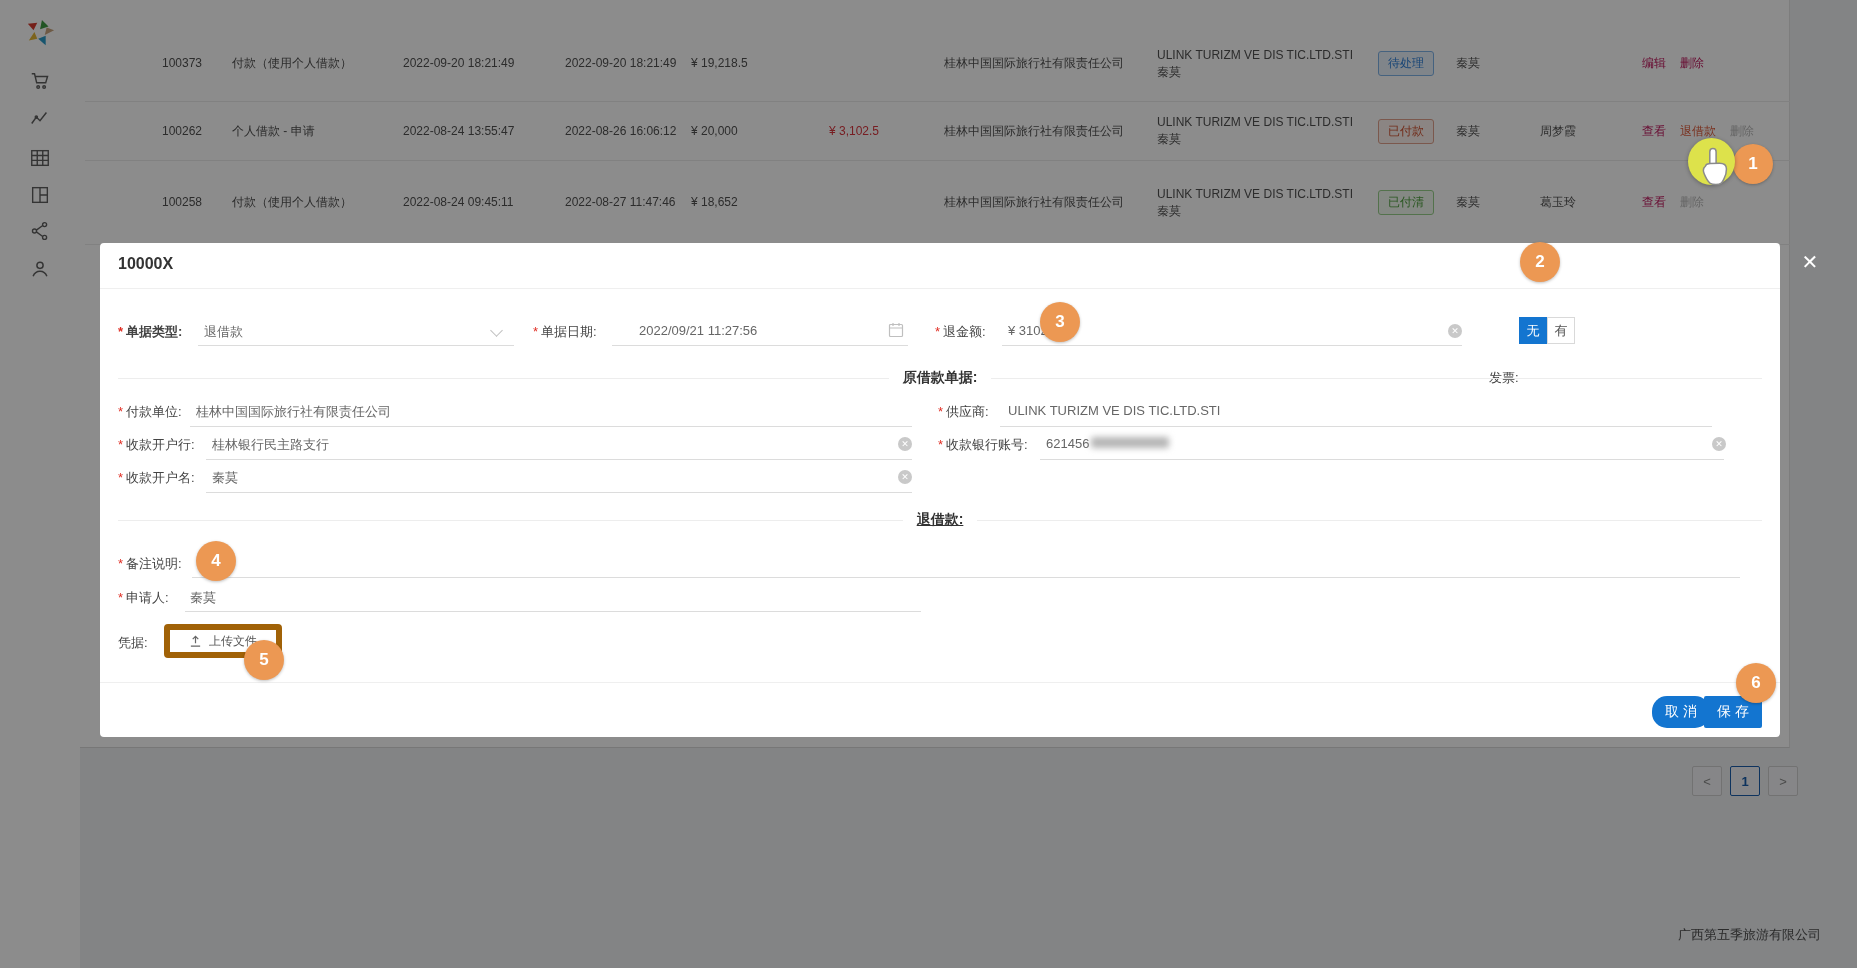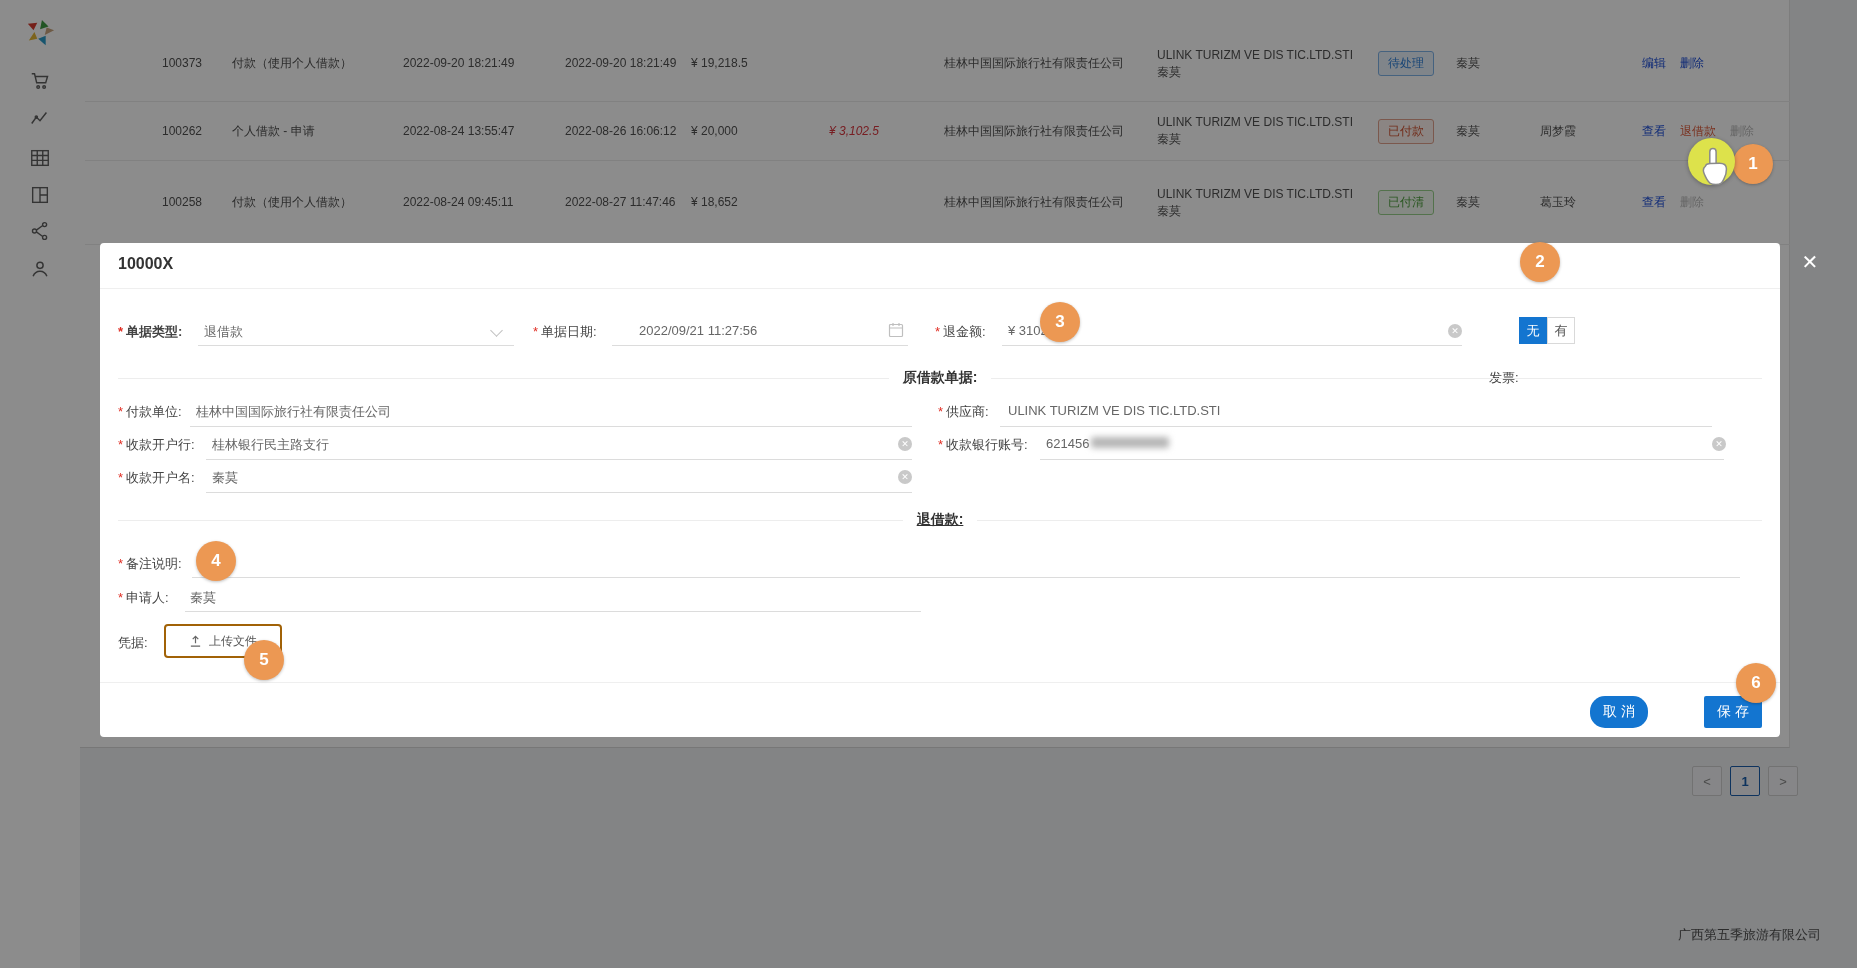--- a/index.html
+++ b/index.html
@@ -15,22 +15,22 @@
   
   .thead { position:absolute; left:85px; top:0; width:1705px; height:26px; background:#fafafa; border-bottom:1px solid #e8e8e8; }
   .trow  { position:absolute; left:85px; width:1705px; border-bottom:1px solid #ebebeb; }
   .r1 { top:26px; height:76px; } .r2 { top:102px; height:59px; } .r3 { top:161px; height:84px; }
   .cell { position:absolute; top:0; bottom:0; display:flex; align-items:center; font-size:12px; color:#515151; line-height:17px; }
   .hcell { position:absolute; top:0; bottom:0; display:flex; align-items:center; font-size:12px; color:#333; font-weight:bold; }
   .c-id{left:77px;width:60px;} .c-type{left:147px;width:120px;} .c-d1{left:318px;width:150px;}
   .c-d2{left:480px;width:150px;} .c-amt{left:606px;width:110px;} .c-bal{left:744px;width:110px;}
   .c-payer{left:859px;width:205px;} .c-payee{left:1072px;width:218px;} .c-status{left:1293px;width:80px;}
   .c-app{left:1371px;width:70px;} .c-aud{left:1455px;width:85px;} .c-act{left:1557px;width:150px;gap:14px;}
-  .red { color:#d9363e;font-style:italic; }
-  .link { color:#1d4ed8; cursor:pointer; text-decoration:none; }
+  .red { color:#d9363e; }
+  .link { color:#be185d; cursor:pointer; text-decoration:none; }
   .link.warn { color:#dd5a3a; }
   .link.disabled { color:#b9b9b9; }
   .badge { display:inline-block; padding:3px 9px; font-size:12px; border-radius:3px; border:1px solid; }
   .b-pending { color:#2f7fd6; border-color:#7fb3e8; background:#eaf3fc; }
   .b-paid    { color:#cf5232; border-color:#e0a18c; background:#fdf3ee; }
   .b-cleared { color:#4d9e3e; border-color:#97cf8a; background:#f3faf0; }
 
   
   .pagebox { position:absolute; top:766px; width:30px; height:30px; border:1px solid #cfcfcf; border-radius:2px;
     display:flex; align-items:center; justify-content:center; font-size:13px; color:#8a8a8a; background:#f4f5f7; }
@@ -52,25 +52,25 @@
   .clear-ico { position:absolute; width:14px; height:14px; border-radius:50%; background:#c9c9c9; color:#fff;
     font-size:9px; line-height:14px; text-align:center; }
   .chev { position:absolute; width:9px; height:9px; border-right:1.5px solid #bfbfbf; border-bottom:1.5px solid #bfbfbf; transform:rotate(45deg); }
   .section-title { position:absolute; left:18px; right:18px; display:flex; align-items:center; gap:14px;
     font-size:14px; font-weight:bold; color:#333; }
   .section-title::before, .section-title::after { content:""; flex:1; border-top:1px solid #ededed; }
   .toggle { position:absolute; width:28px; height:27px; font-size:13px; display:flex; align-items:center; justify-content:center; cursor:pointer; }
   .toggle.on { background:#1375d0; color:#fff; }
   .toggle.off { background:#fff; color:#555; border:1px solid #d9d9d9; }
   .blur-chunk { display:inline-block; width:78px; height:11px; margin-left:2px; background:#b5b5b5; filter:blur(3px); border-radius:2px; }
-  #upload-btn { position:absolute; left:64px; top:381px; width:118px; height:34px; border:2px solid #a16207; border-radius:4px;
+  #upload-btn { position:absolute; left:64px; top:381px; width:118px; height:34px; border:6px solid #a16207; border-radius:4px;
     background:#fff; display:flex; align-items:center; justify-content:center; gap:7px; font-size:12px; color:#555; cursor:pointer; }
   .btn { position:absolute; top:453px; width:58px; height:32px; background:#1375d0; color:#fff; font-size:14px;
     display:flex; align-items:center; justify-content:center; border-radius:2px; cursor:pointer; }
-  #btn-cancel { left:1490px;border-radius:15px; } #btn-save { left:1604px; }
+  #btn-cancel { left:1552px;border-radius:15px; } #btn-save { left:1604px; }
 
   #modal-close { position:absolute; left:1798px; top:250px; z-index:21; color:#fff; font-size:20px;
     width:24px; height:24px; text-align:center; line-height:24px; cursor:pointer; font-weight:300; }
 
   
   .anno { z-index:30; }
   .num-circle { position:absolute; width:40px; height:40px; border-radius:50%; background:#ec9853;
     color:#fff; font-size:17px; font-weight:bold; display:flex; align-items:center; justify-content:center;
     box-shadow:0 1px 3px rgba(0,0,0,0.25); z-index:30; }
   #cursor-halo { position:absolute; left:1688px; top:138px; width:47px; height:47px; border-radius:50%;

